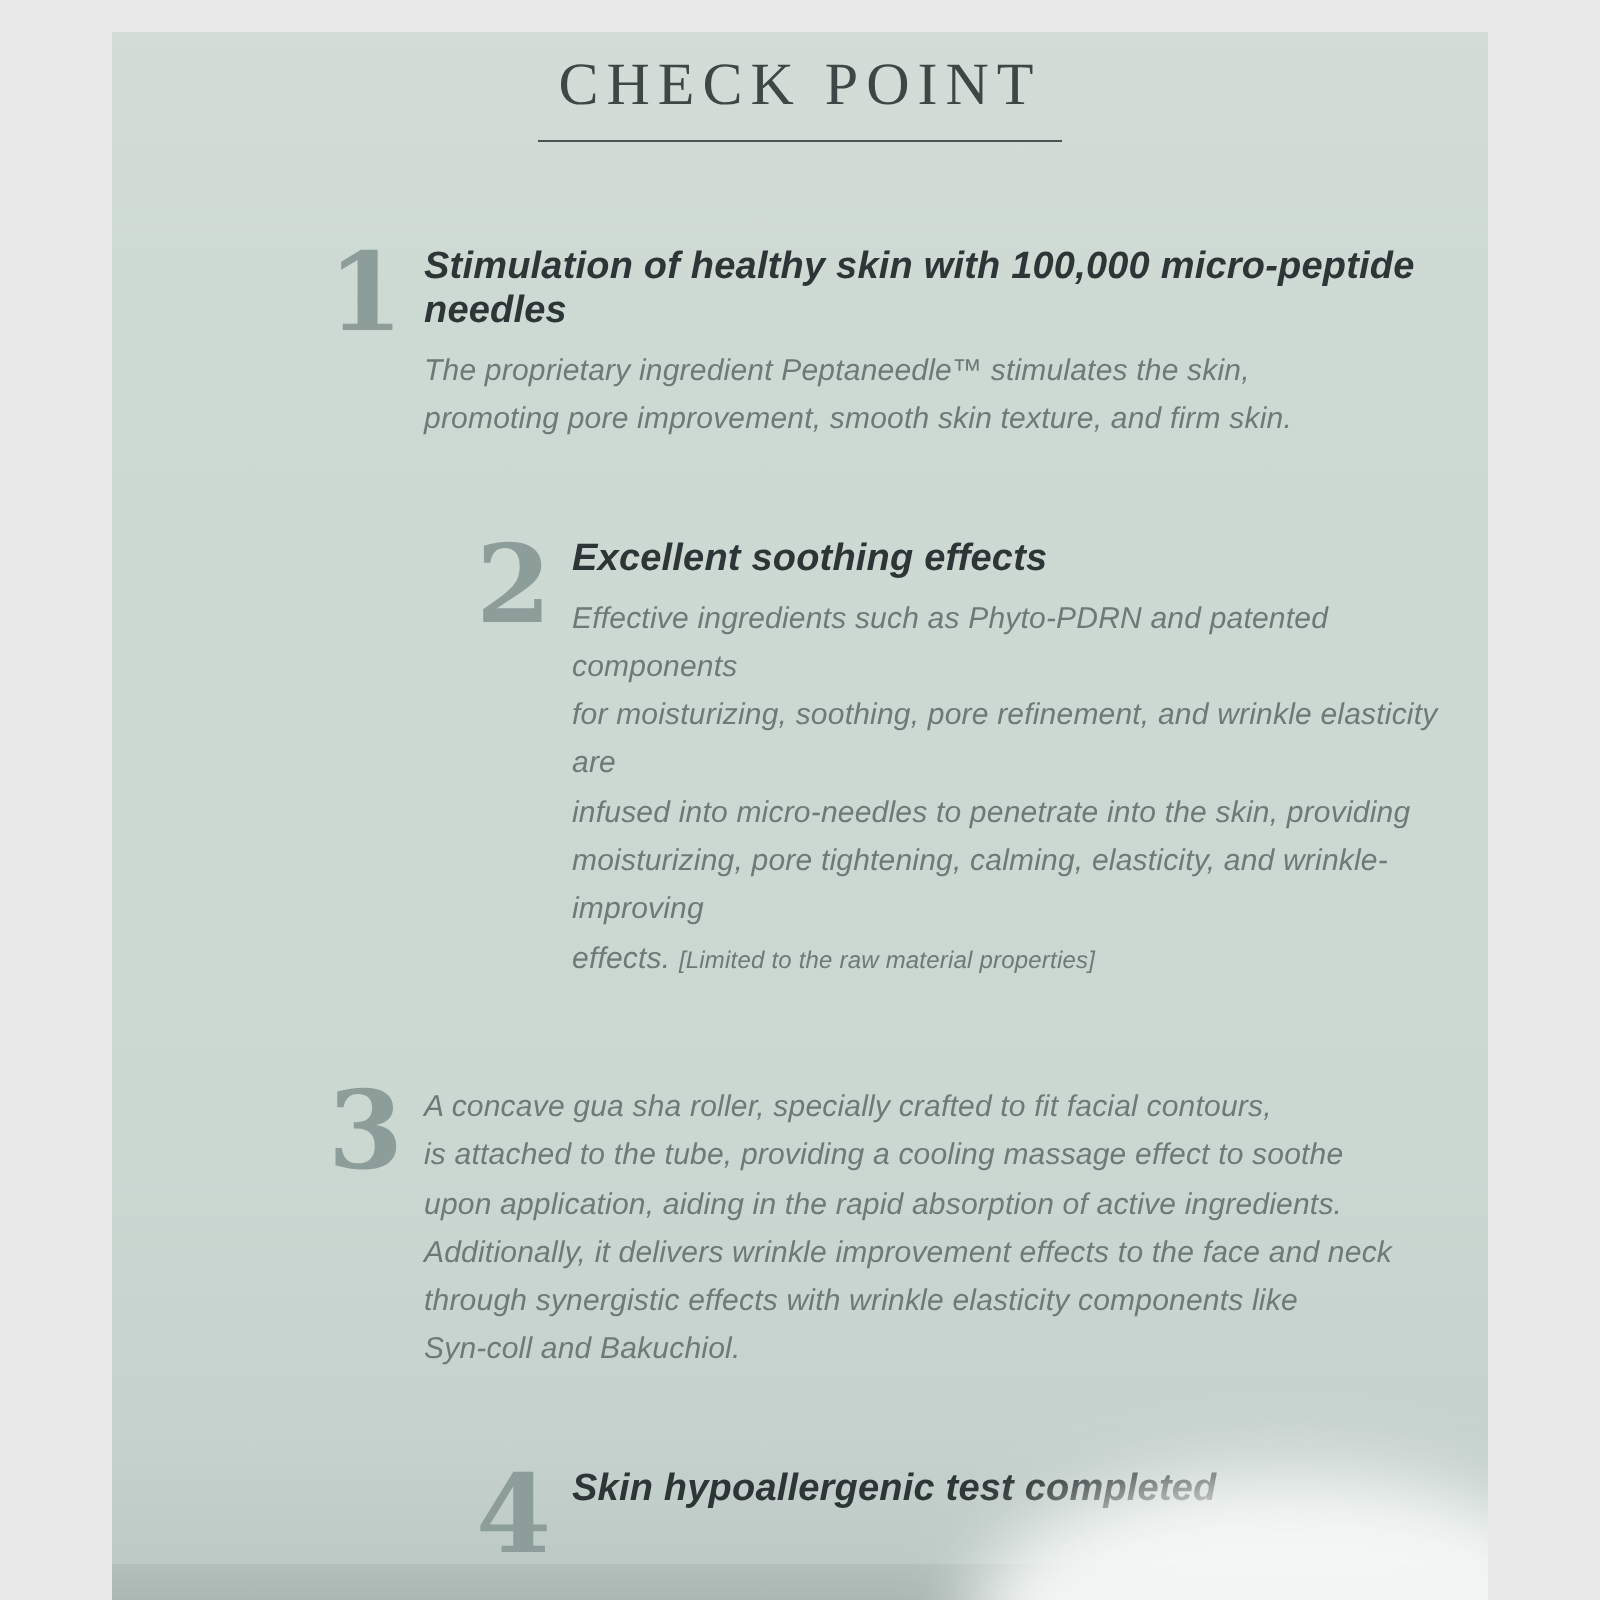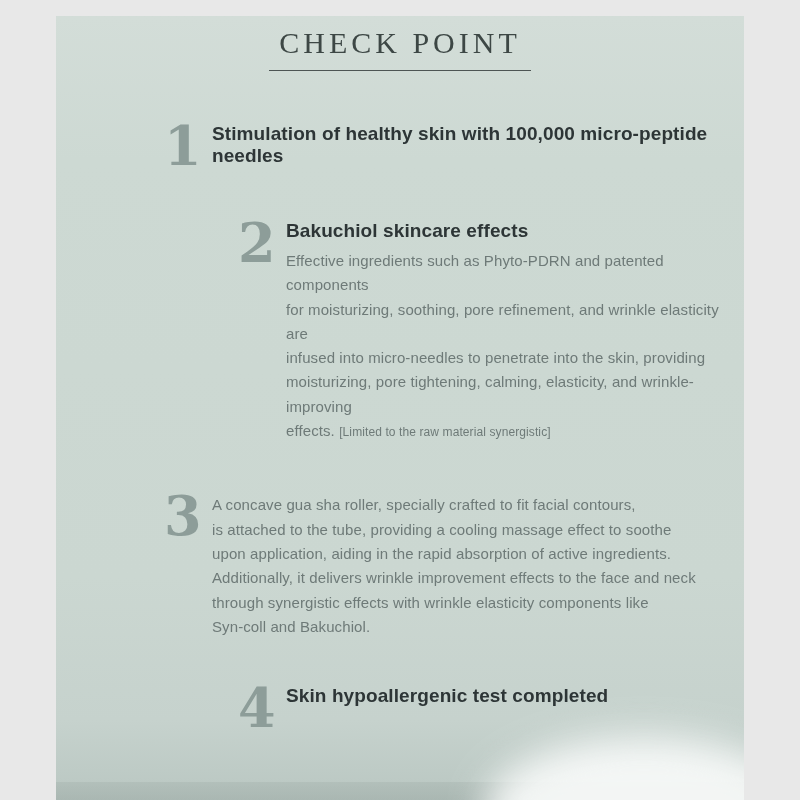--- a/index.html
+++ b/index.html
@@ -60,20 +60,21 @@
     width: 36px;
     flex: 0 0 auto;
     margin-right: 12px;
     margin-top: -4px;
     text-align: center;
   }
 
   .section-text {
     flex: 1 1 auto;
     max-width: 580px;
+    font-style: italic;
   }
   .section-heading {
     font-size: 19px;
     font-weight: bold;
     color: #2d3536;
     margin: 0 0 7px 0;
     letter-spacing: 0.1px;
   }
   .section-body {
     margin: 0;
@@ -118,32 +119,34 @@
 <div class="page">
 
   <div class="title-wrap">
     <div class="page-title">CHECK POINT</div>
   </div>
 
   <div class="section outdent sec-1">
     <div class="section-number">1</div>
     <div class="section-text">
       <h2 class="section-heading">Stimulation of healthy skin with 100,000 micro-peptide needles</h2>
+      <p class="section-body"><span>The proprietary ingredient Peptaneedle™ stimulates the skin,
+promoting pore improvement, smooth skin texture, and firm skin.</span></p>
     </div>
   </div>
 
   <div class="section indent sec-2">
     <div class="section-number">2</div>
     <div class="section-text">
-      <h2 class="section-heading">Bakuchiol skincare effects</h2>
+      <h2 class="section-heading">Excellent soothing effects</h2>
       <p class="section-body"><span>Effective ingredients such as Phyto-PDRN and patented components
 for moisturizing, soothing, pore refinement, and wrinkle elasticity are
 infused into micro-needles to penetrate into the skin,  providing
 moisturizing, pore tightening, calming, elasticity, and wrinkle-improving
-effects. </span><span class="section-note">[Limited to the raw material synergistic]</span></p>
+effects. </span><span class="section-note">[Limited to the raw material properties]</span></p>
     </div>
   </div>
 
   <div class="section outdent sec-3">
     <div class="section-number">3</div>
     <div class="section-text">
       <p class="section-body"><span>A concave gua sha roller, specially crafted to fit facial contours,
 is attached to the tube, providing a cooling massage effect to soothe
 upon application, aiding in the rapid absorption of active ingredients.
 Additionally, it delivers wrinkle improvement effects to the face and neck

